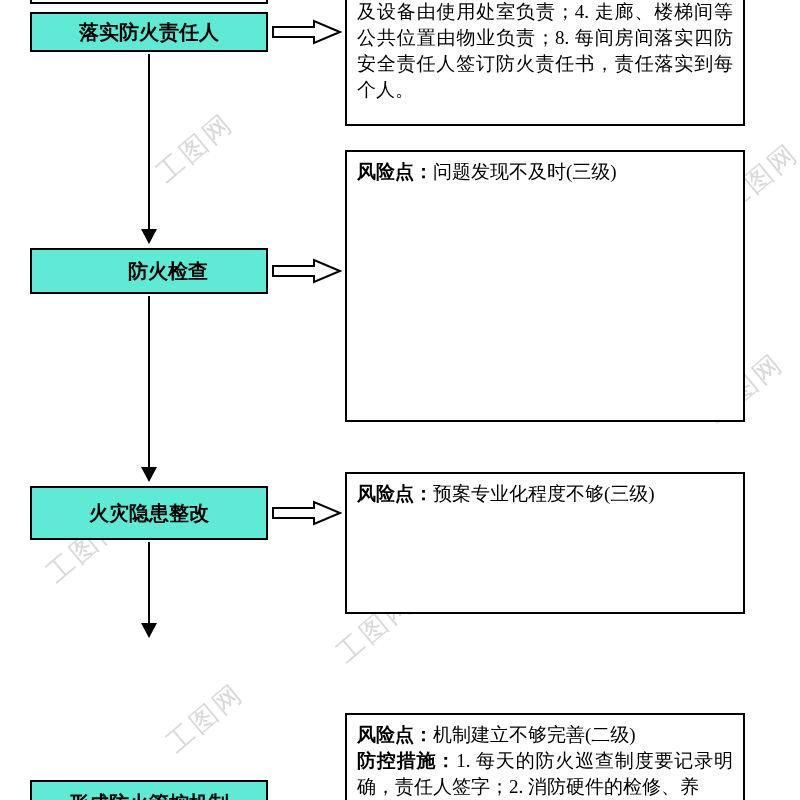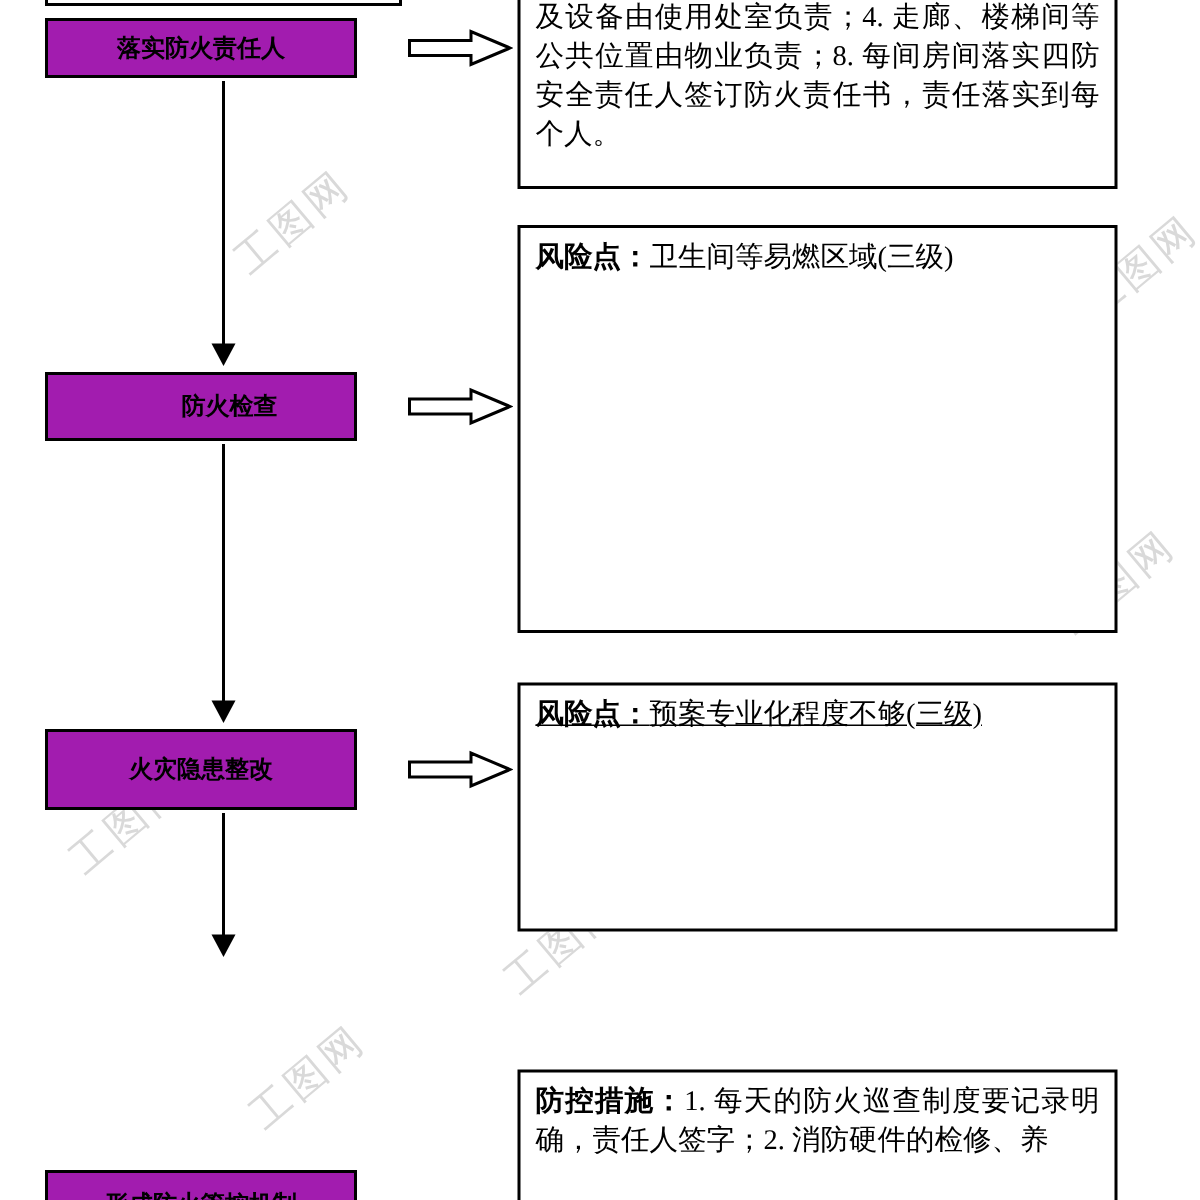--- a/index.html
+++ b/index.html
@@ -9,24 +9,24 @@
     font-family:"Liberation Serif","DejaVu Serif",serif;
   }
   
   .wm{
     position:absolute;color:#cdcdcd;opacity:.75;font-size:27px;letter-spacing:3px;
     transform:rotate(-40deg);font-family:"Liberation Sans","DejaVu Sans",sans-serif;
     user-select:none;pointer-events:none;z-index:0;white-space:nowrap;
   }
   
   .flow-node{
-    position:absolute;left:30px;width:208px;border:2px solid #000;background:#a21caf;
+    position:absolute;left:30px;width:238px;border:2px solid #000;background:#5eead4;
     display:flex;align-items:center;justify-content:center;
     font-family:"Liberation Sans","DejaVu Sans",sans-serif;
-    font-weight:bold;font-size:16px;z-index:2;box-sizing:border-box;
+    font-weight:bold;font-size:20px;z-index:2;box-sizing:border-box;
   }
   .partial-box{
     position:absolute;left:30px;width:238px;border:2px solid #000;background:#fff;
     z-index:2;box-sizing:border-box;
   }
   
   .vline{position:absolute;width:2px;background:#000;z-index:1;}
   .arrowhead{
     position:absolute;width:0;height:0;z-index:1;
     border-left:8px solid transparent;border-right:8px solid transparent;
@@ -91,29 +91,32 @@
   <svg class="block-arrow" style="left:272px;top:500px;" width="70" height="26" viewBox="0 0 70 26">
     <polygon points="1,8 42,8 42,2 68,13 42,24 42,18 1,18" fill="#ffffff" stroke="#000000" stroke-width="2"></polygon>
   </svg>
 
   <div class="detail-box" style="top:-10px;height:136px;">
     <div>及设备由使用处室负责；4. 走廊、楼梯间等公共位置由物业负责；8. 每间房间落实四防安全责任人签订防火责任书，责任落实到每个人。</div>
   </div>
 
   <div class="detail-box" style="top:150px;height:272px;">
     <div>
-      <span class="b">风险点：</span><span>卫生间等易燃区域(三级)</span>
+      <span class="b">风险点：</span><span>问题发现不及时(三级)</span>
     </div>
   </div>
 
-  <div class="detail-box" style="top:455px;height:166px;text-decoration:underline;">
+  <div class="detail-box" style="top:472px;height:142px;">
     <div>
       <span class="b">风险点：</span><span>预案专业化程度不够(三级)</span>
     </div>
   </div>
 
   <div class="detail-box" style="top:713px;height:140px;">
+    <div>
+      <span class="b">风险点：</span><span>机制建立不够完善(二级)</span>
+    </div>
     <div>
       <span class="b">防控措施：</span><span>1. 每天的防火巡查制度要记录明确，责任人签字；2. 消防硬件的检修、养</span>
     </div>
   </div>
 
 </div>
 
 </body></html>

